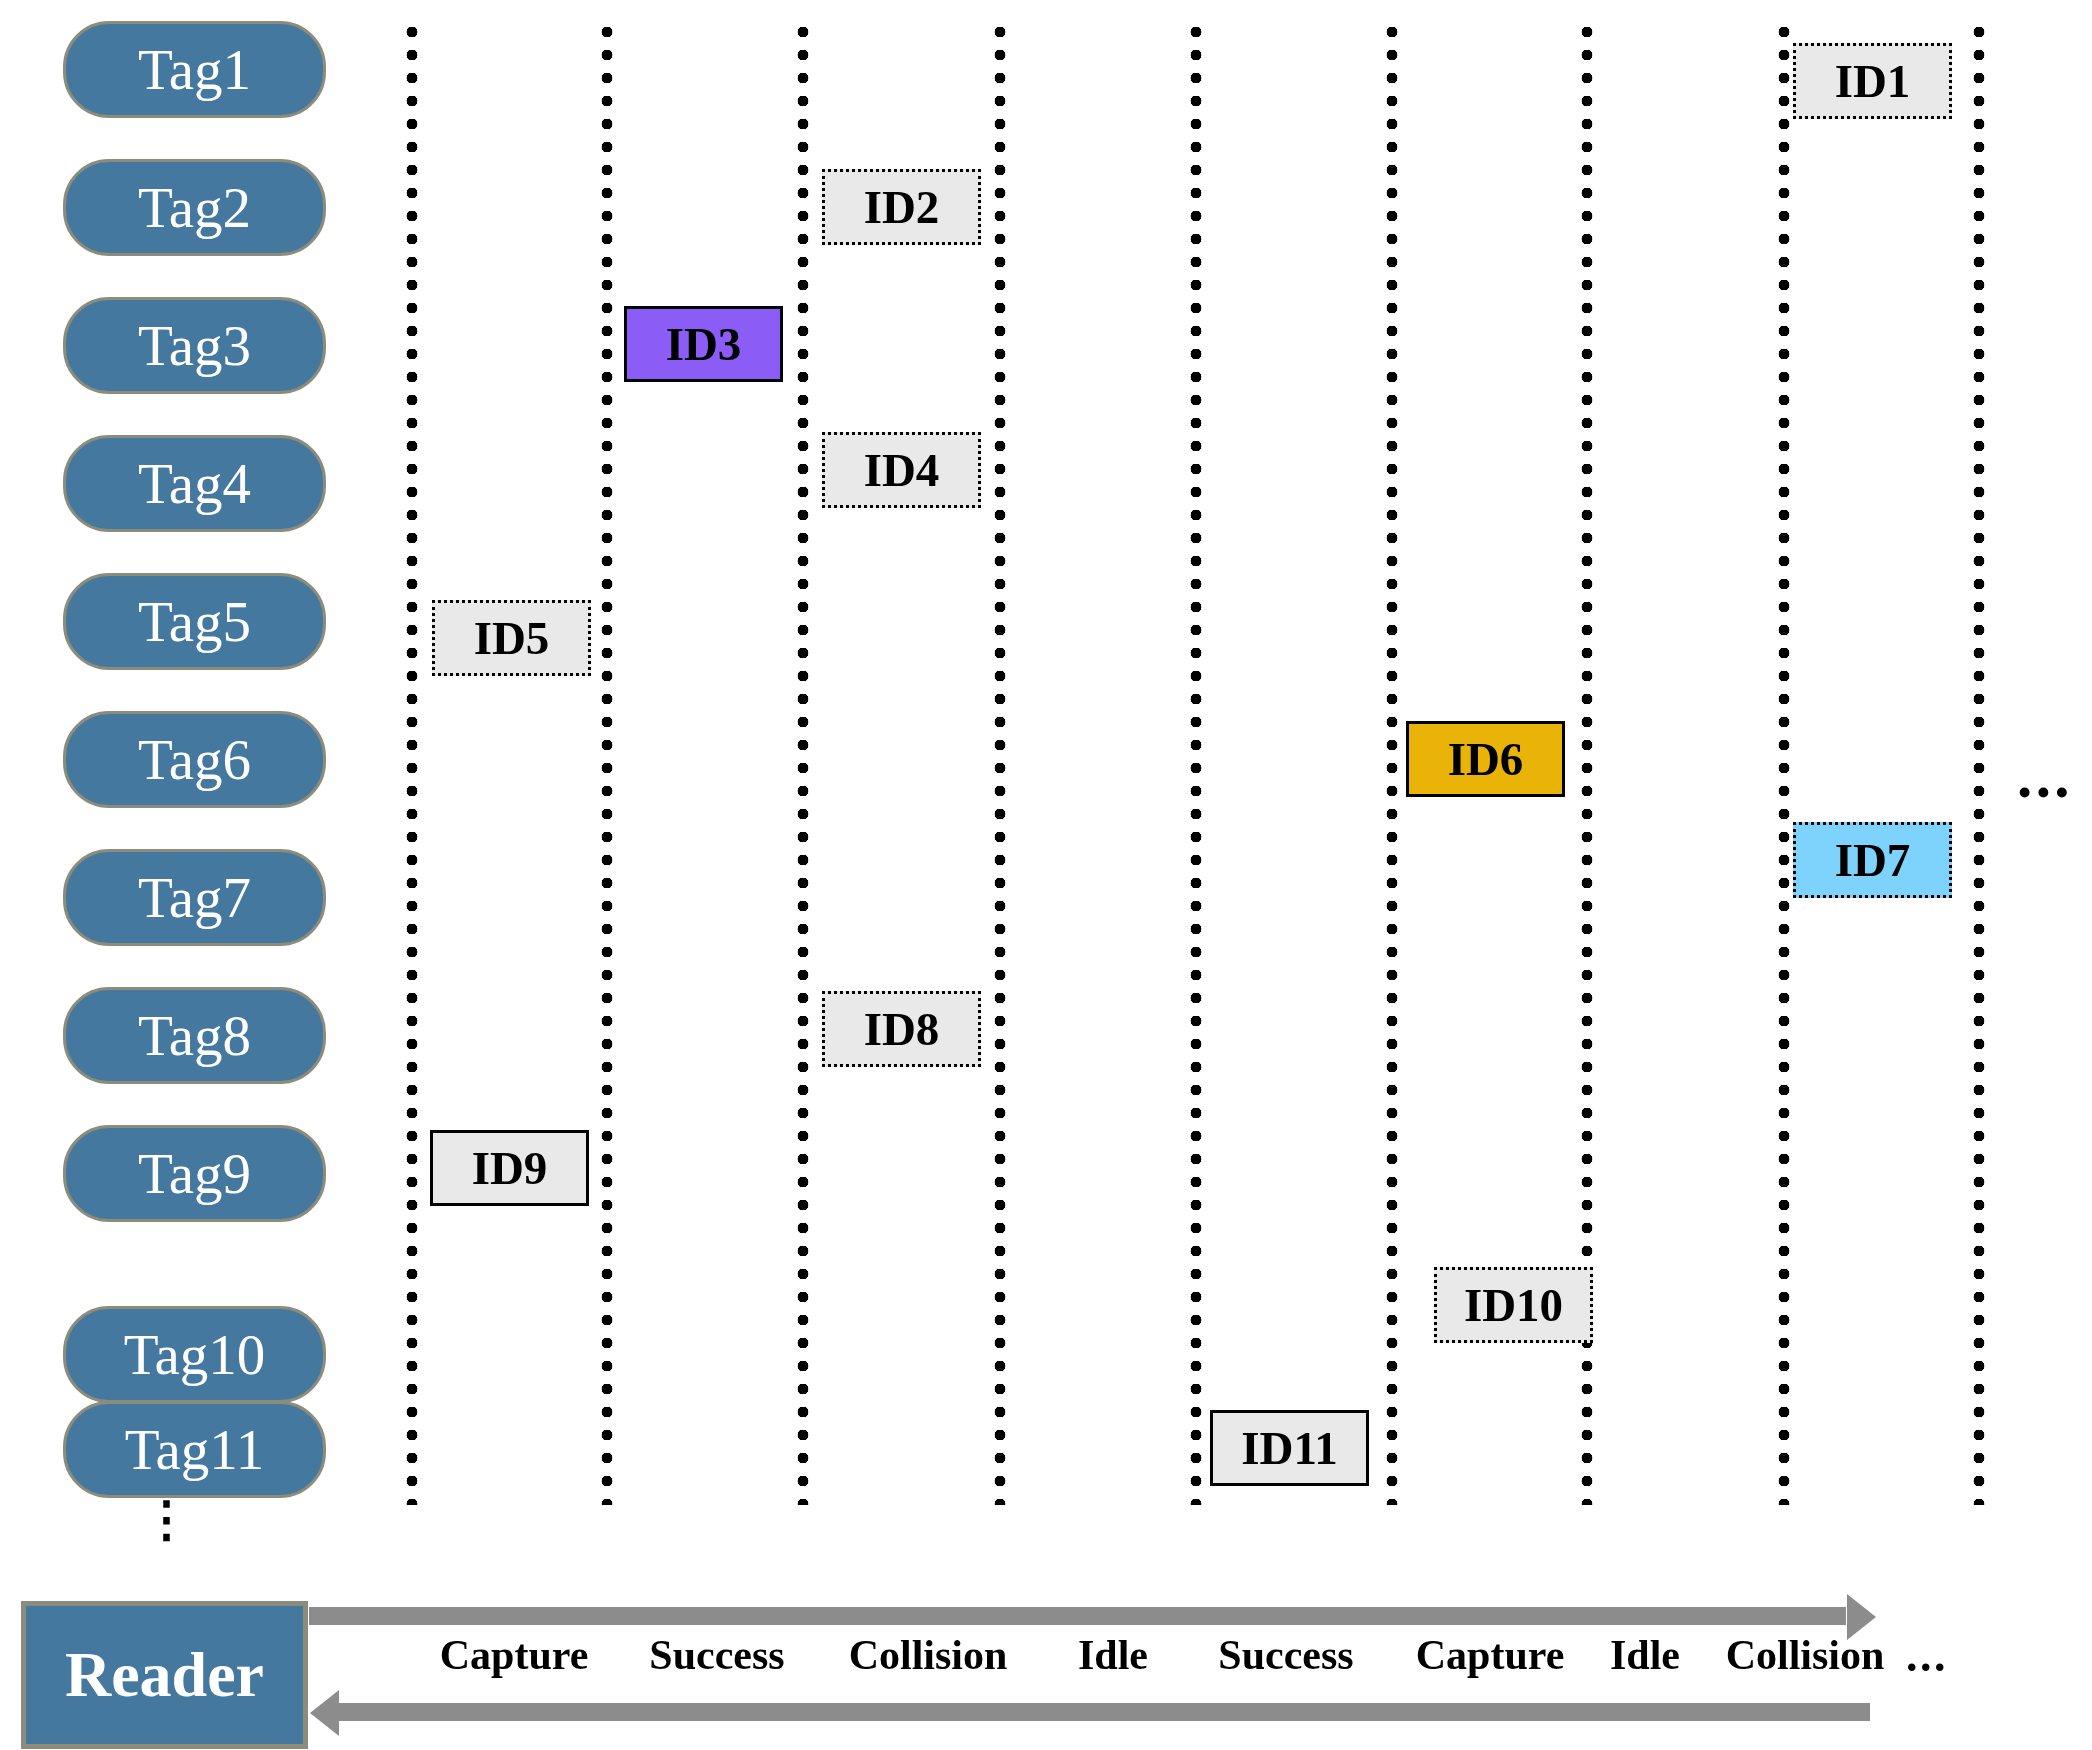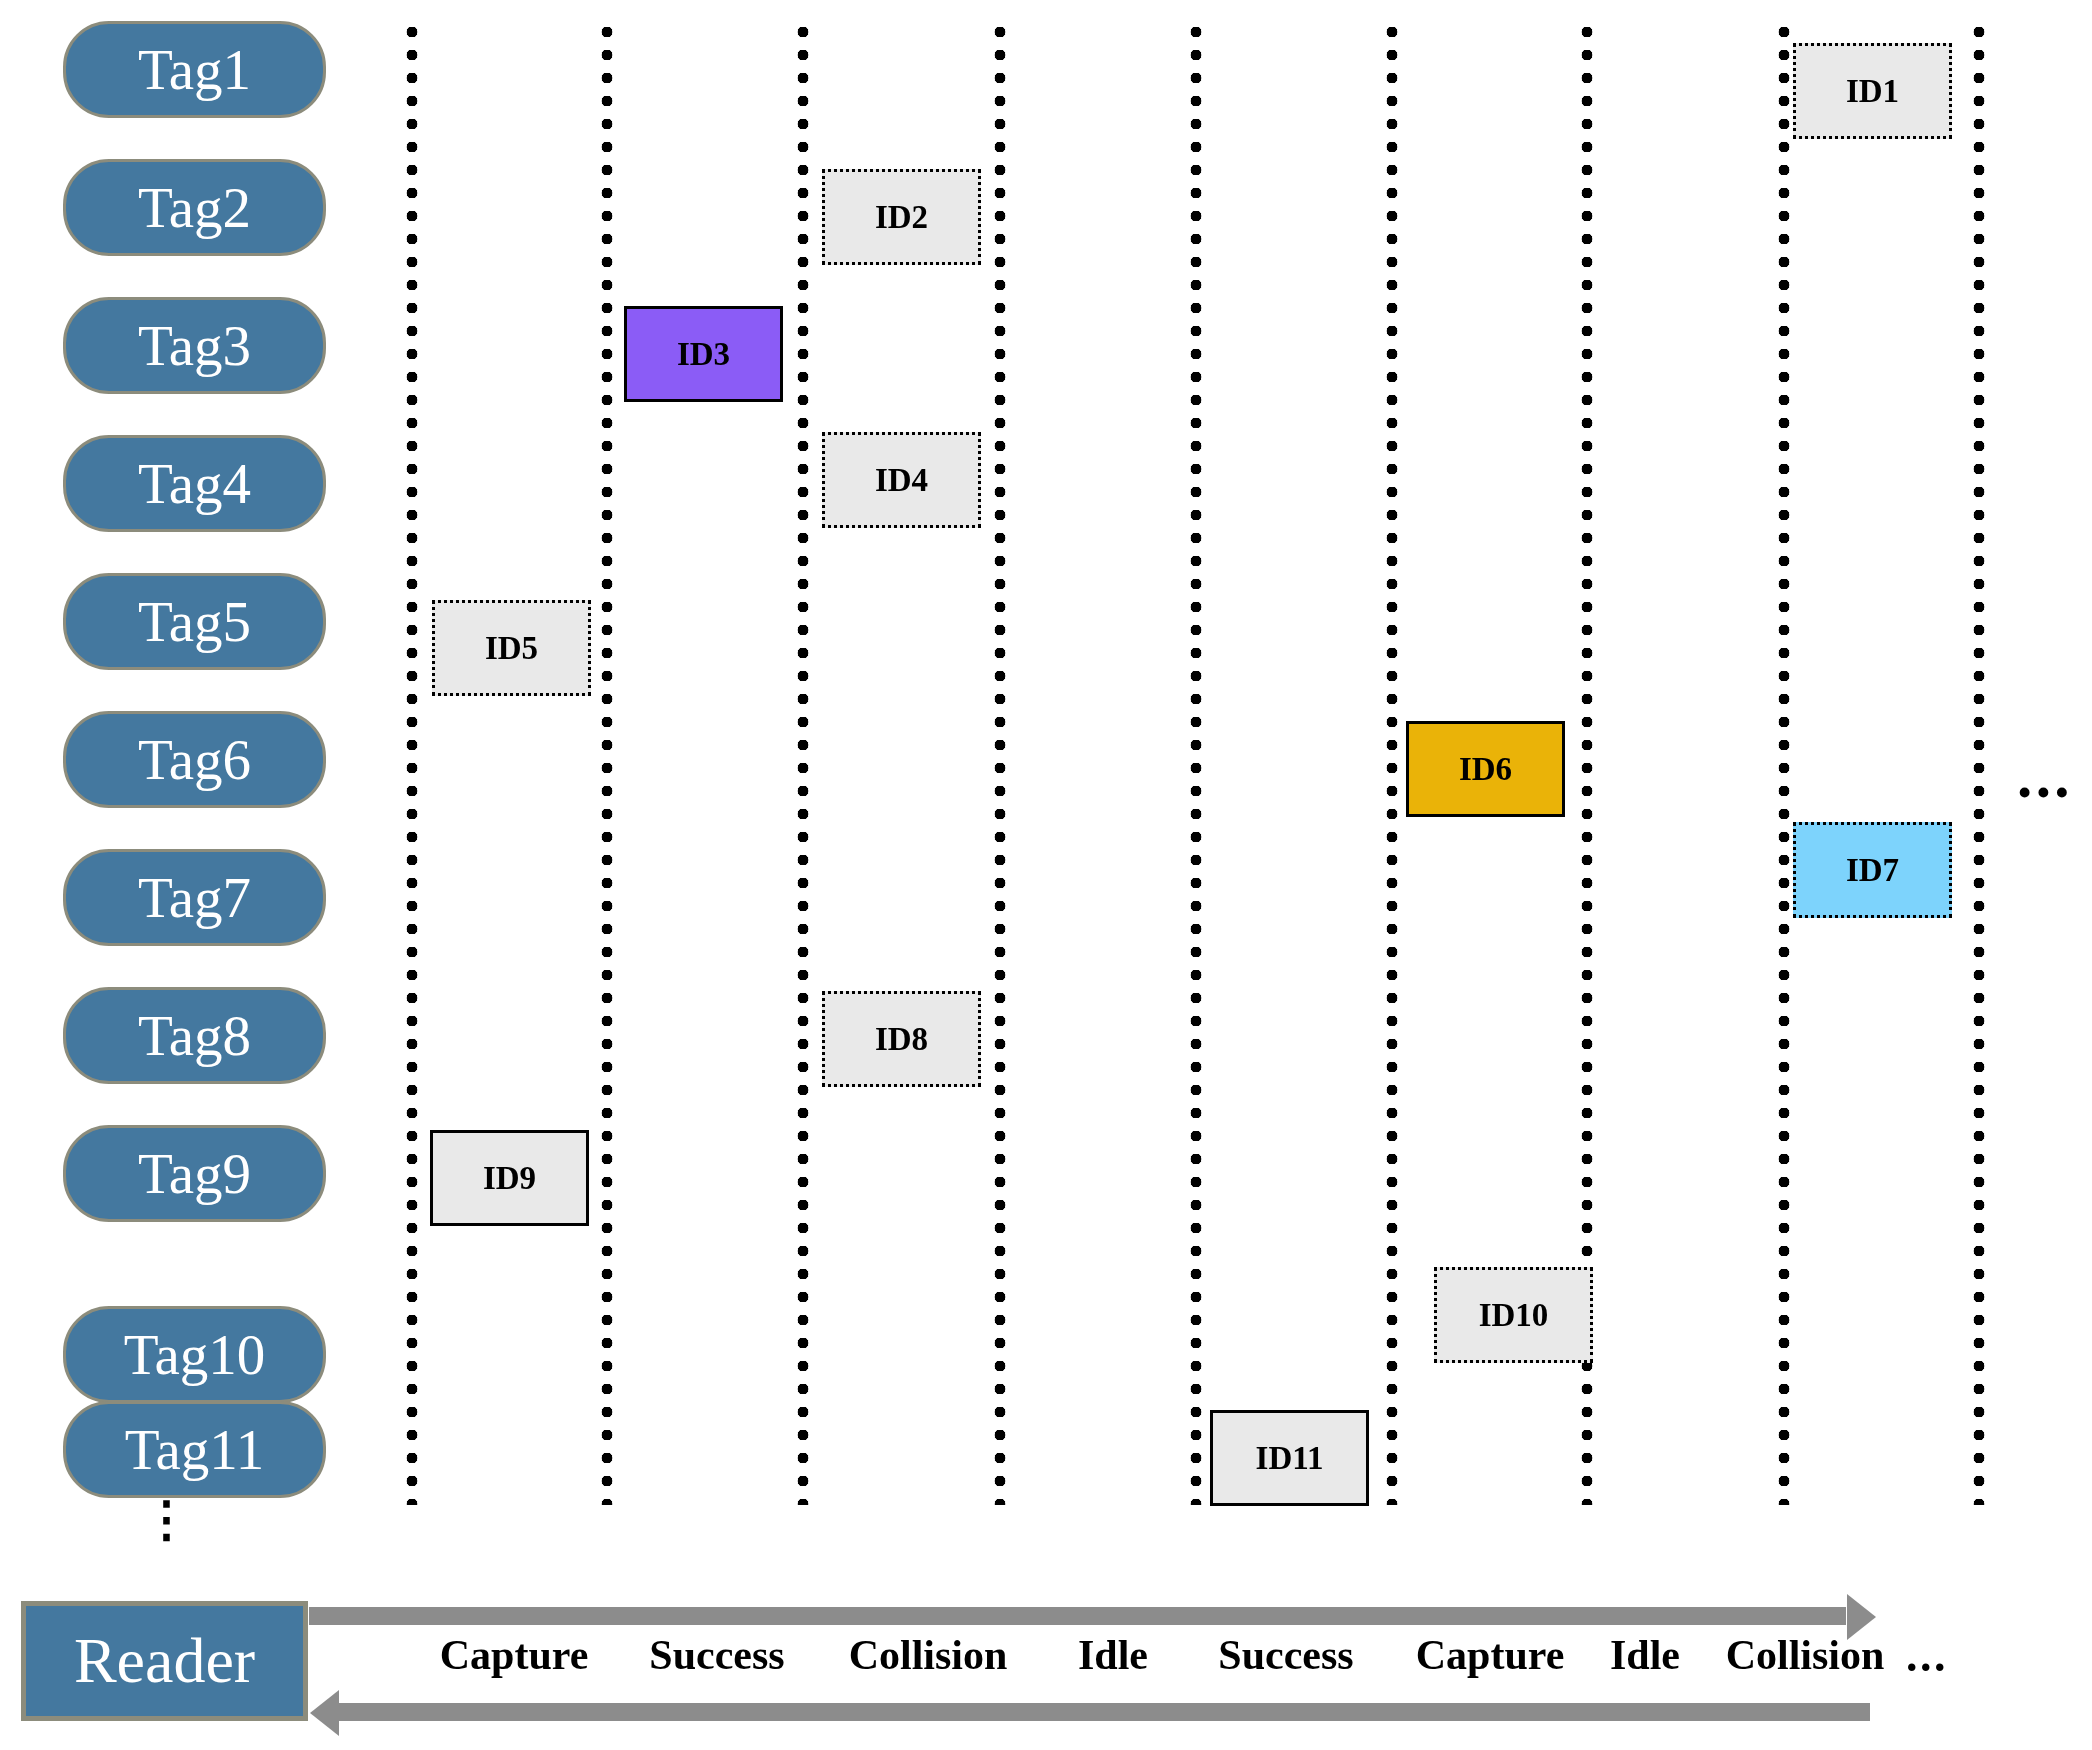--- a/index.html
+++ b/index.html
@@ -11,32 +11,32 @@
     position:absolute;left:63px;width:257px;height:91px;
     border-radius:46px;display:flex;align-items:center;justify-content:center;
     color:#fff;font-size:57px;line-height:1;
   }
   .slot-line{
     position:absolute;top:21px;width:11.8px;height:1484px;
     background-image:radial-gradient(circle 5.5px at 5.9px 11px,#000 96%,rgba(0,0,0,0) 100%);
     background-size:11.8px 23px;background-repeat:repeat-y;background-position:0 0;
   }
   .id-box{
-    position:absolute;width:159px;height:96px;box-sizing:border-box;
+    position:absolute;width:159px;height:76px;box-sizing:border-box;
     display:flex;align-items:center;justify-content:center;
-    font-weight:bold;font-size:33px;color:#000;
+    font-weight:bold;font-size:47px;color:#000;
   }
   .slot-label{
     position:absolute;top:1630px;width:270px;text-align:center;
     font-weight:bold;font-size:42px;color:#000;line-height:51px;white-space:nowrap;
   }
   #reader-box{
-    position:absolute;left:21px;top:1601px;width:287px;height:120px;box-sizing:border-box;
+    position:absolute;left:21px;top:1601px;width:287px;height:148px;box-sizing:border-box;
     display:flex;align-items:center;justify-content:center;
-    color:#fff;font-size:64px;
+    color:#fff;font-size:64px;font-weight:bold;
   }
   #tags-ellipsis{
     position:absolute;left:142px;top:1493px;font-weight:bold;font-size:49px;color:#000;line-height:1.1;
   }
   #mid-ellipsis{
     position:absolute;left:2017px;top:742px;font-weight:bold;font-size:61px;color:#000;letter-spacing:3.4px;
   }
   #labels-ellipsis{
     position:absolute;top:1630px;font-weight:bold;font-size:46px;color:#000;line-height:51px;letter-spacing:2.5px;
   }

